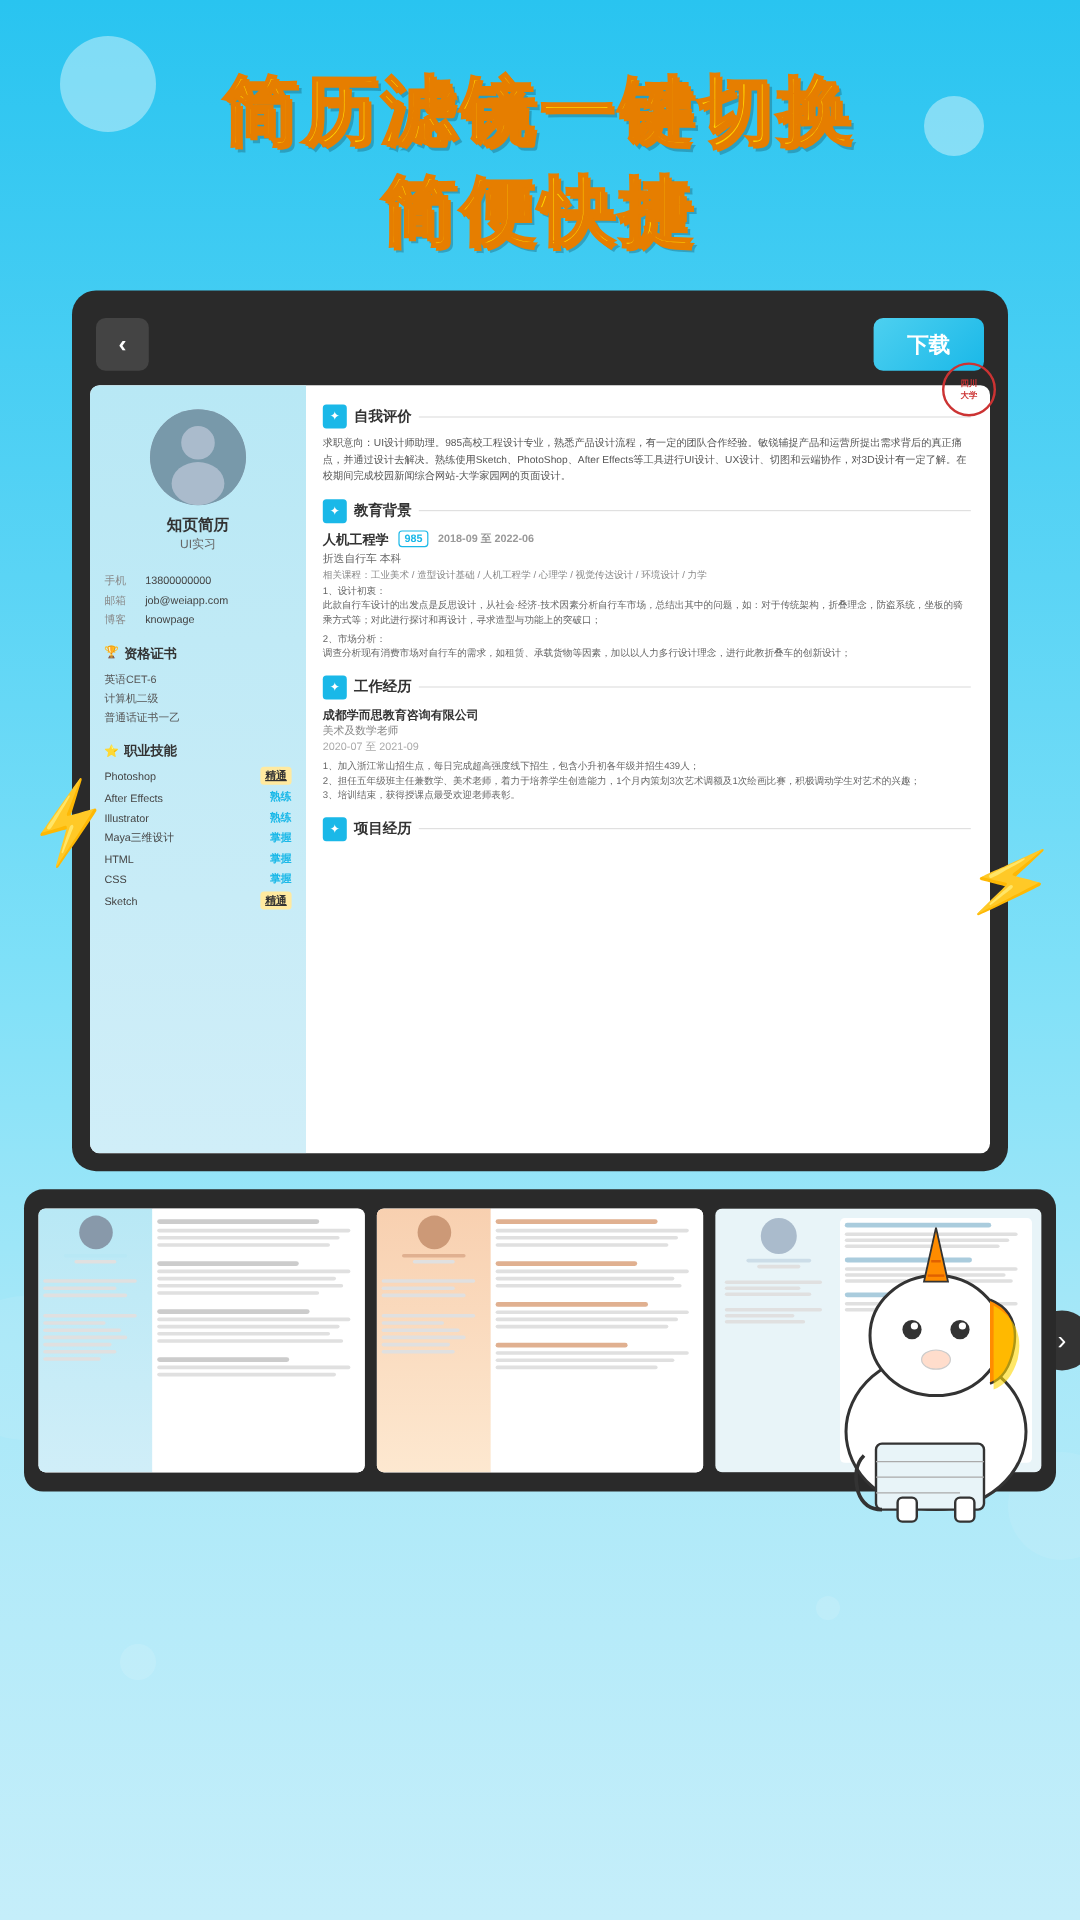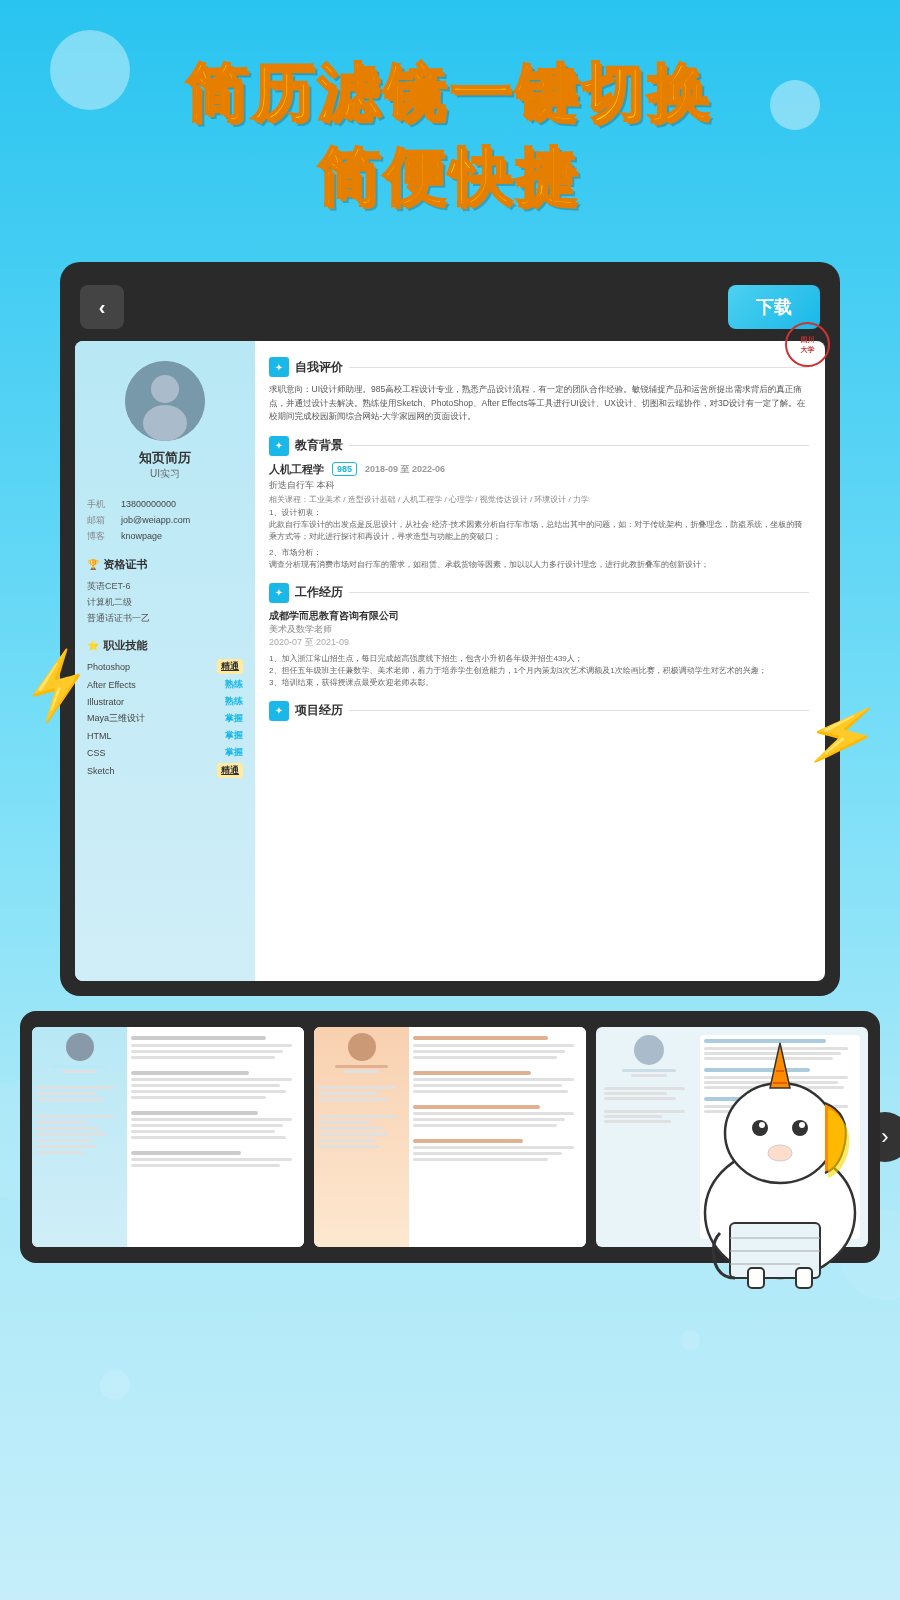--- a/index.html
+++ b/index.html
@@ -9,21 +9,21 @@
       overflow: hidden;
       font-family: 'Arial', sans-serif;
       background: linear-gradient(180deg, #29c4f0 0%, #5ad4f5 30%, #7ee0f8 50%, #a8e8f8 70%, #c5eefa 100%);
       position: relative;
     }
 
     
     .hero-title {
       text-align: center;
       padding-top: 50px;
-      padding-bottom: 44px;
+      padding-bottom: 24px;
       position: relative;
       z-index: 2;
     }
     .hero-title .line1, .hero-title .line2 {
       font-size: 62px;
       font-weight: 900;
       color: #FFD700;
       text-shadow: 3px 3px 0 #e67e00, 5px 5px 0 rgba(0,0,0,0.2);
       letter-spacing: 4px;
       display: block;

